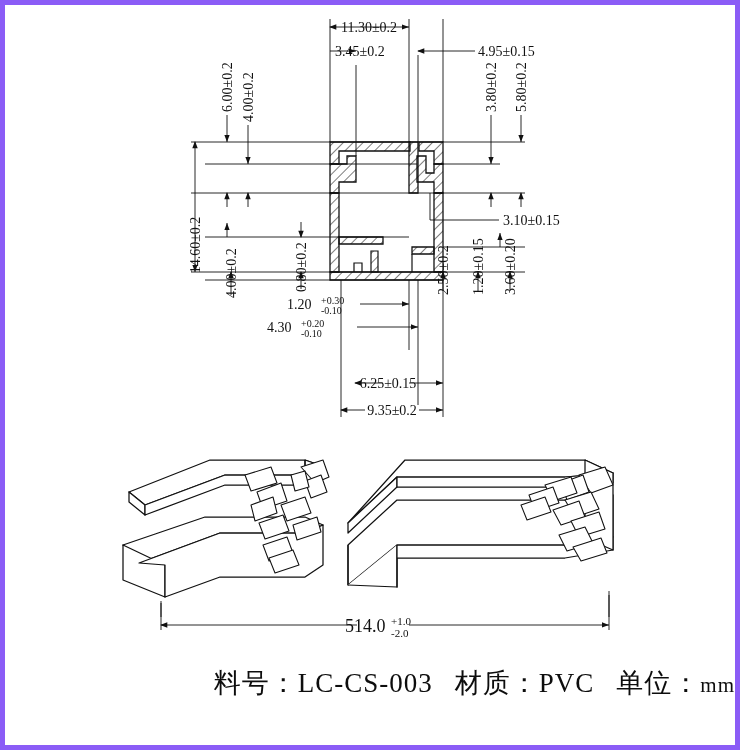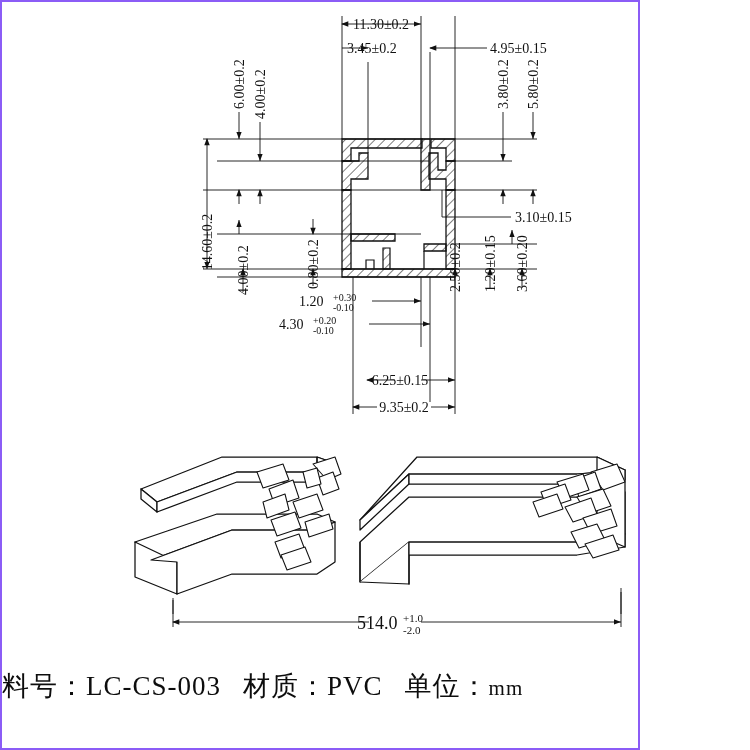--- a/index.html
+++ b/index.html
@@ -1,21 +1,21 @@
 <!DOCTYPE html>
 <html><head>
 <meta charset="utf-8">
 <style>
   html,body{margin:0;padding:0;background:#ffffff;}
   body{width:750px;height:750px;overflow:hidden;
        font-family:"Liberation Serif", serif;color:#111;}
-  #page{position:relative;width:640px;height:750px;background:#fff;
-        border:2px solid #8b5cf6;box-sizing:border-box;padding-left:15px;}
+  #page{position:relative;width:740px;height:750px;background:#fff;
+        border:5px solid #8b5cf6;box-sizing:border-box;}
   svg{display:block;}
-  .cap{position:absolute;left:0;right:0;bottom:44px;text-align:left;
+  .cap{position:absolute;left:0;right:0;bottom:44px;text-align:right;
        font-family:"Liberation Serif", serif;font-size:27px;letter-spacing:1px;
        white-space:pre;color:#0d0d0d;}
   .cap .sp{display:inline-block;width:22px;}
   .cap .mm{font-size:21px;}
 </style>
 </head>
 <body>
 
 <div id="page">
 

